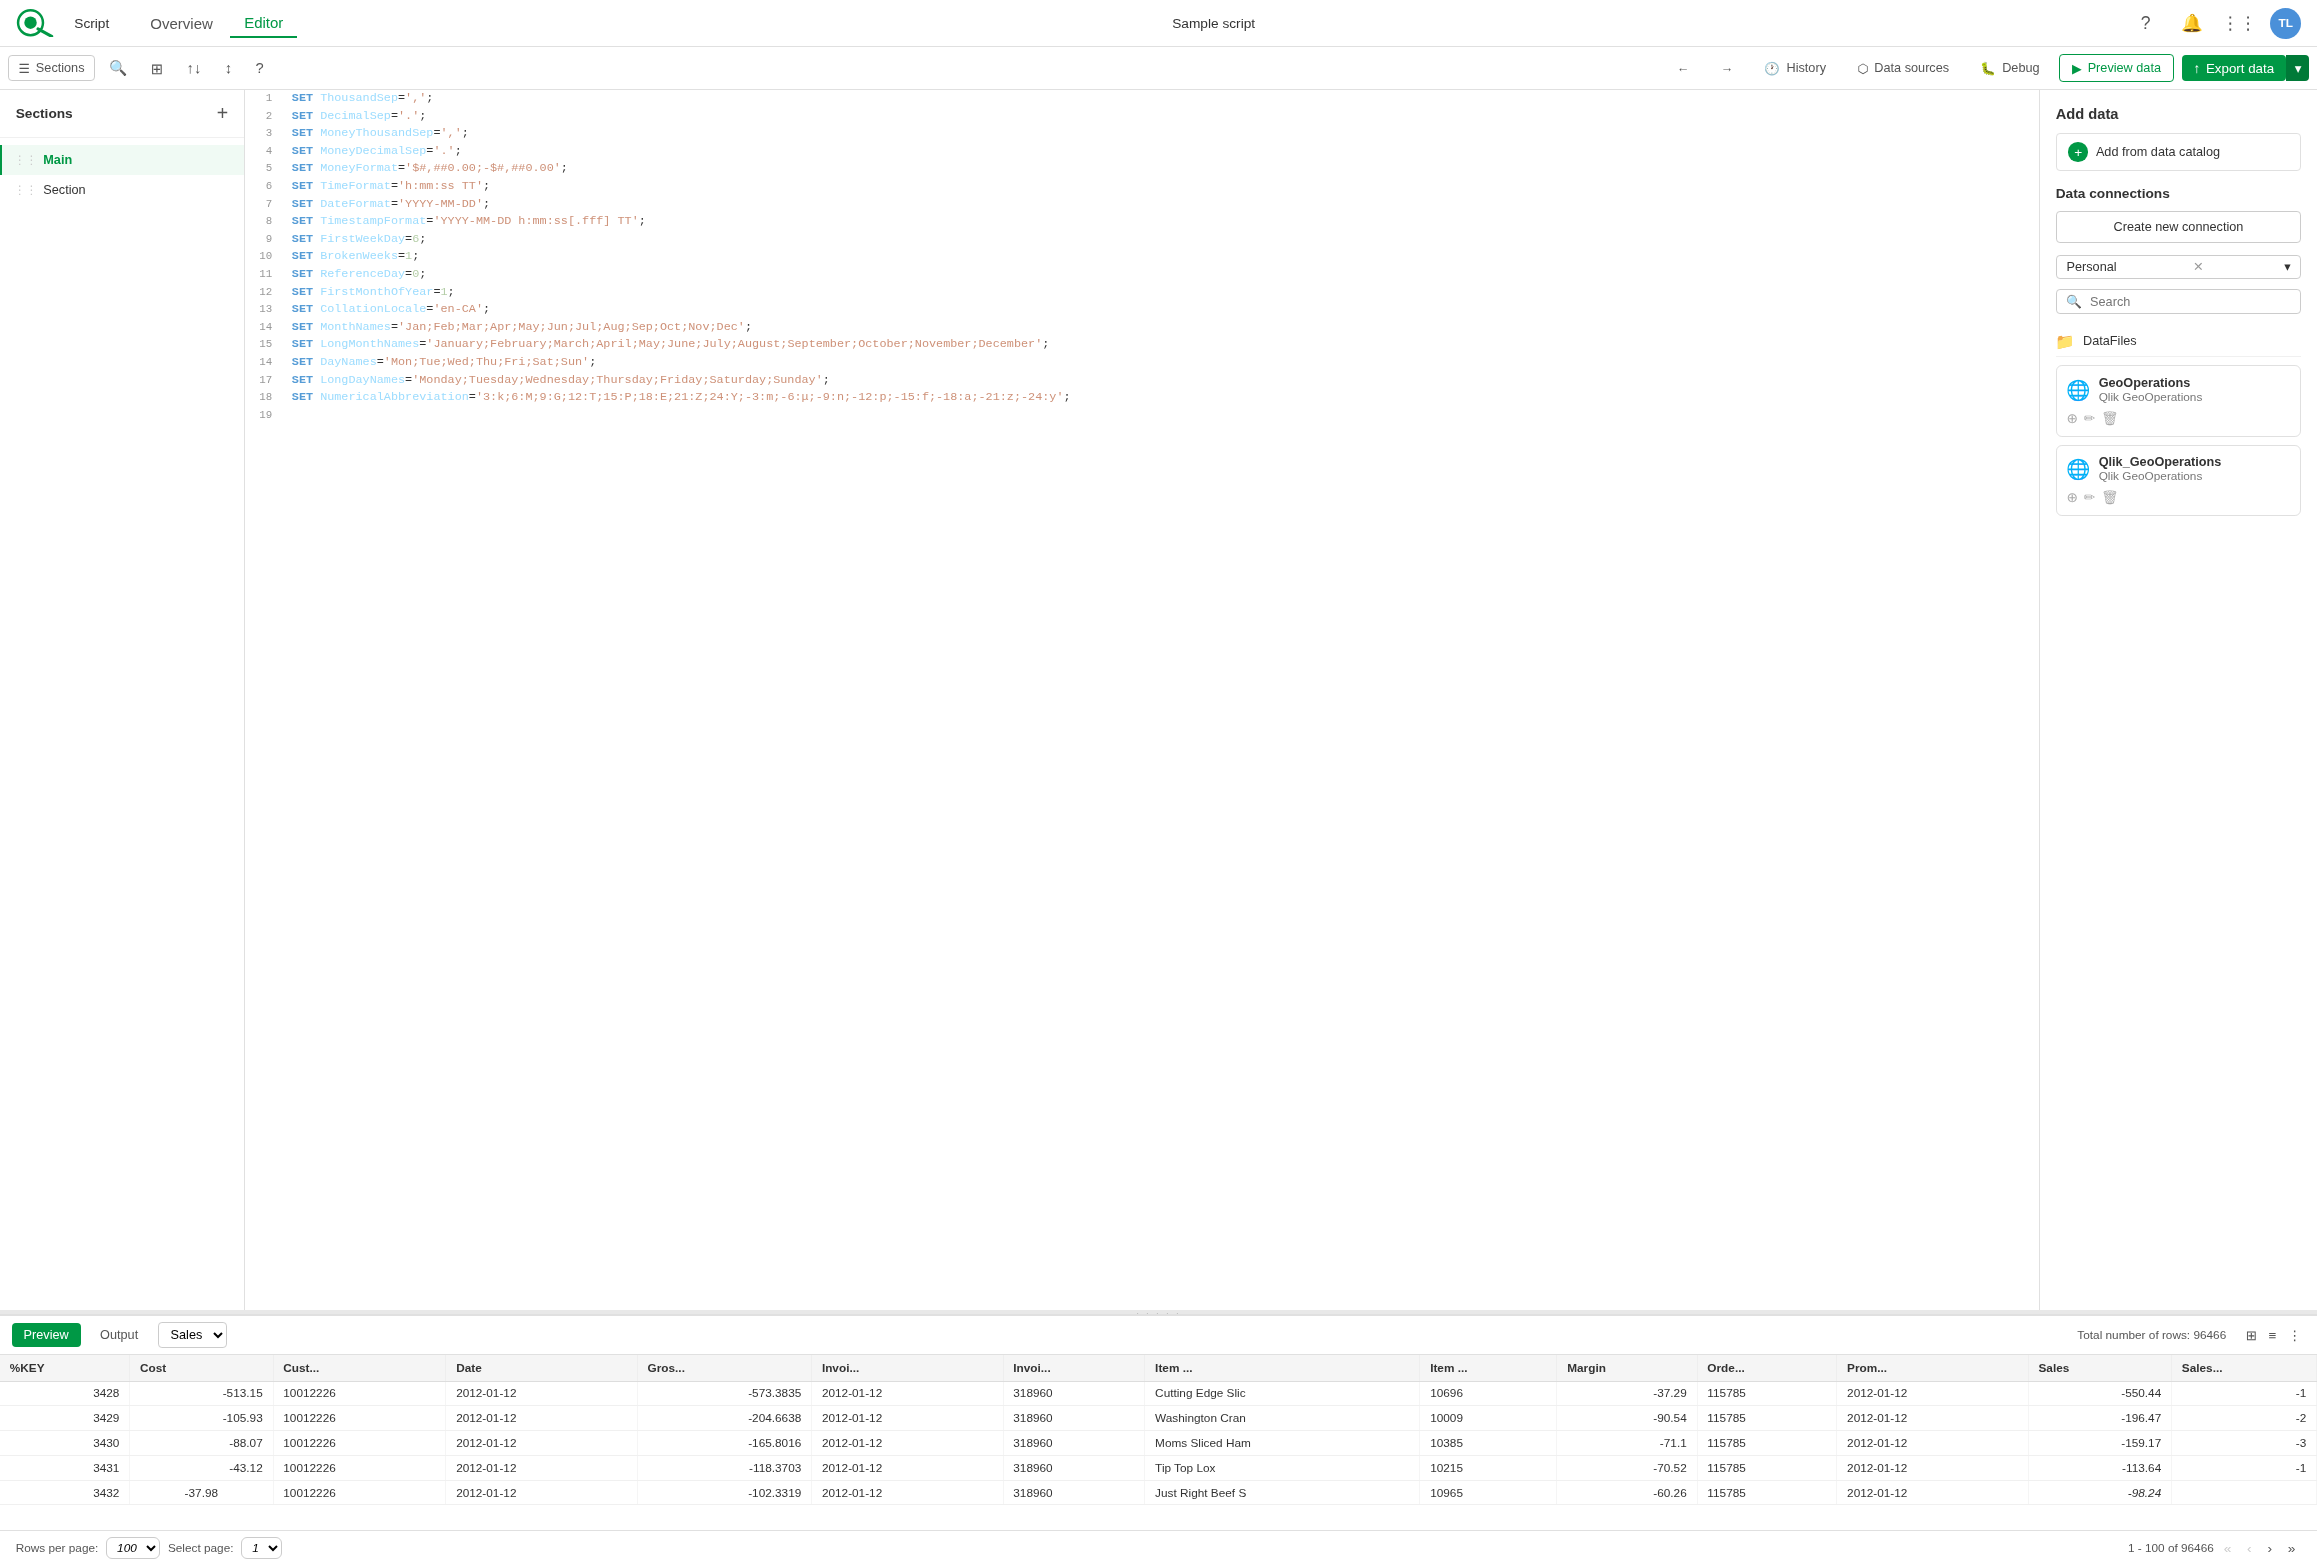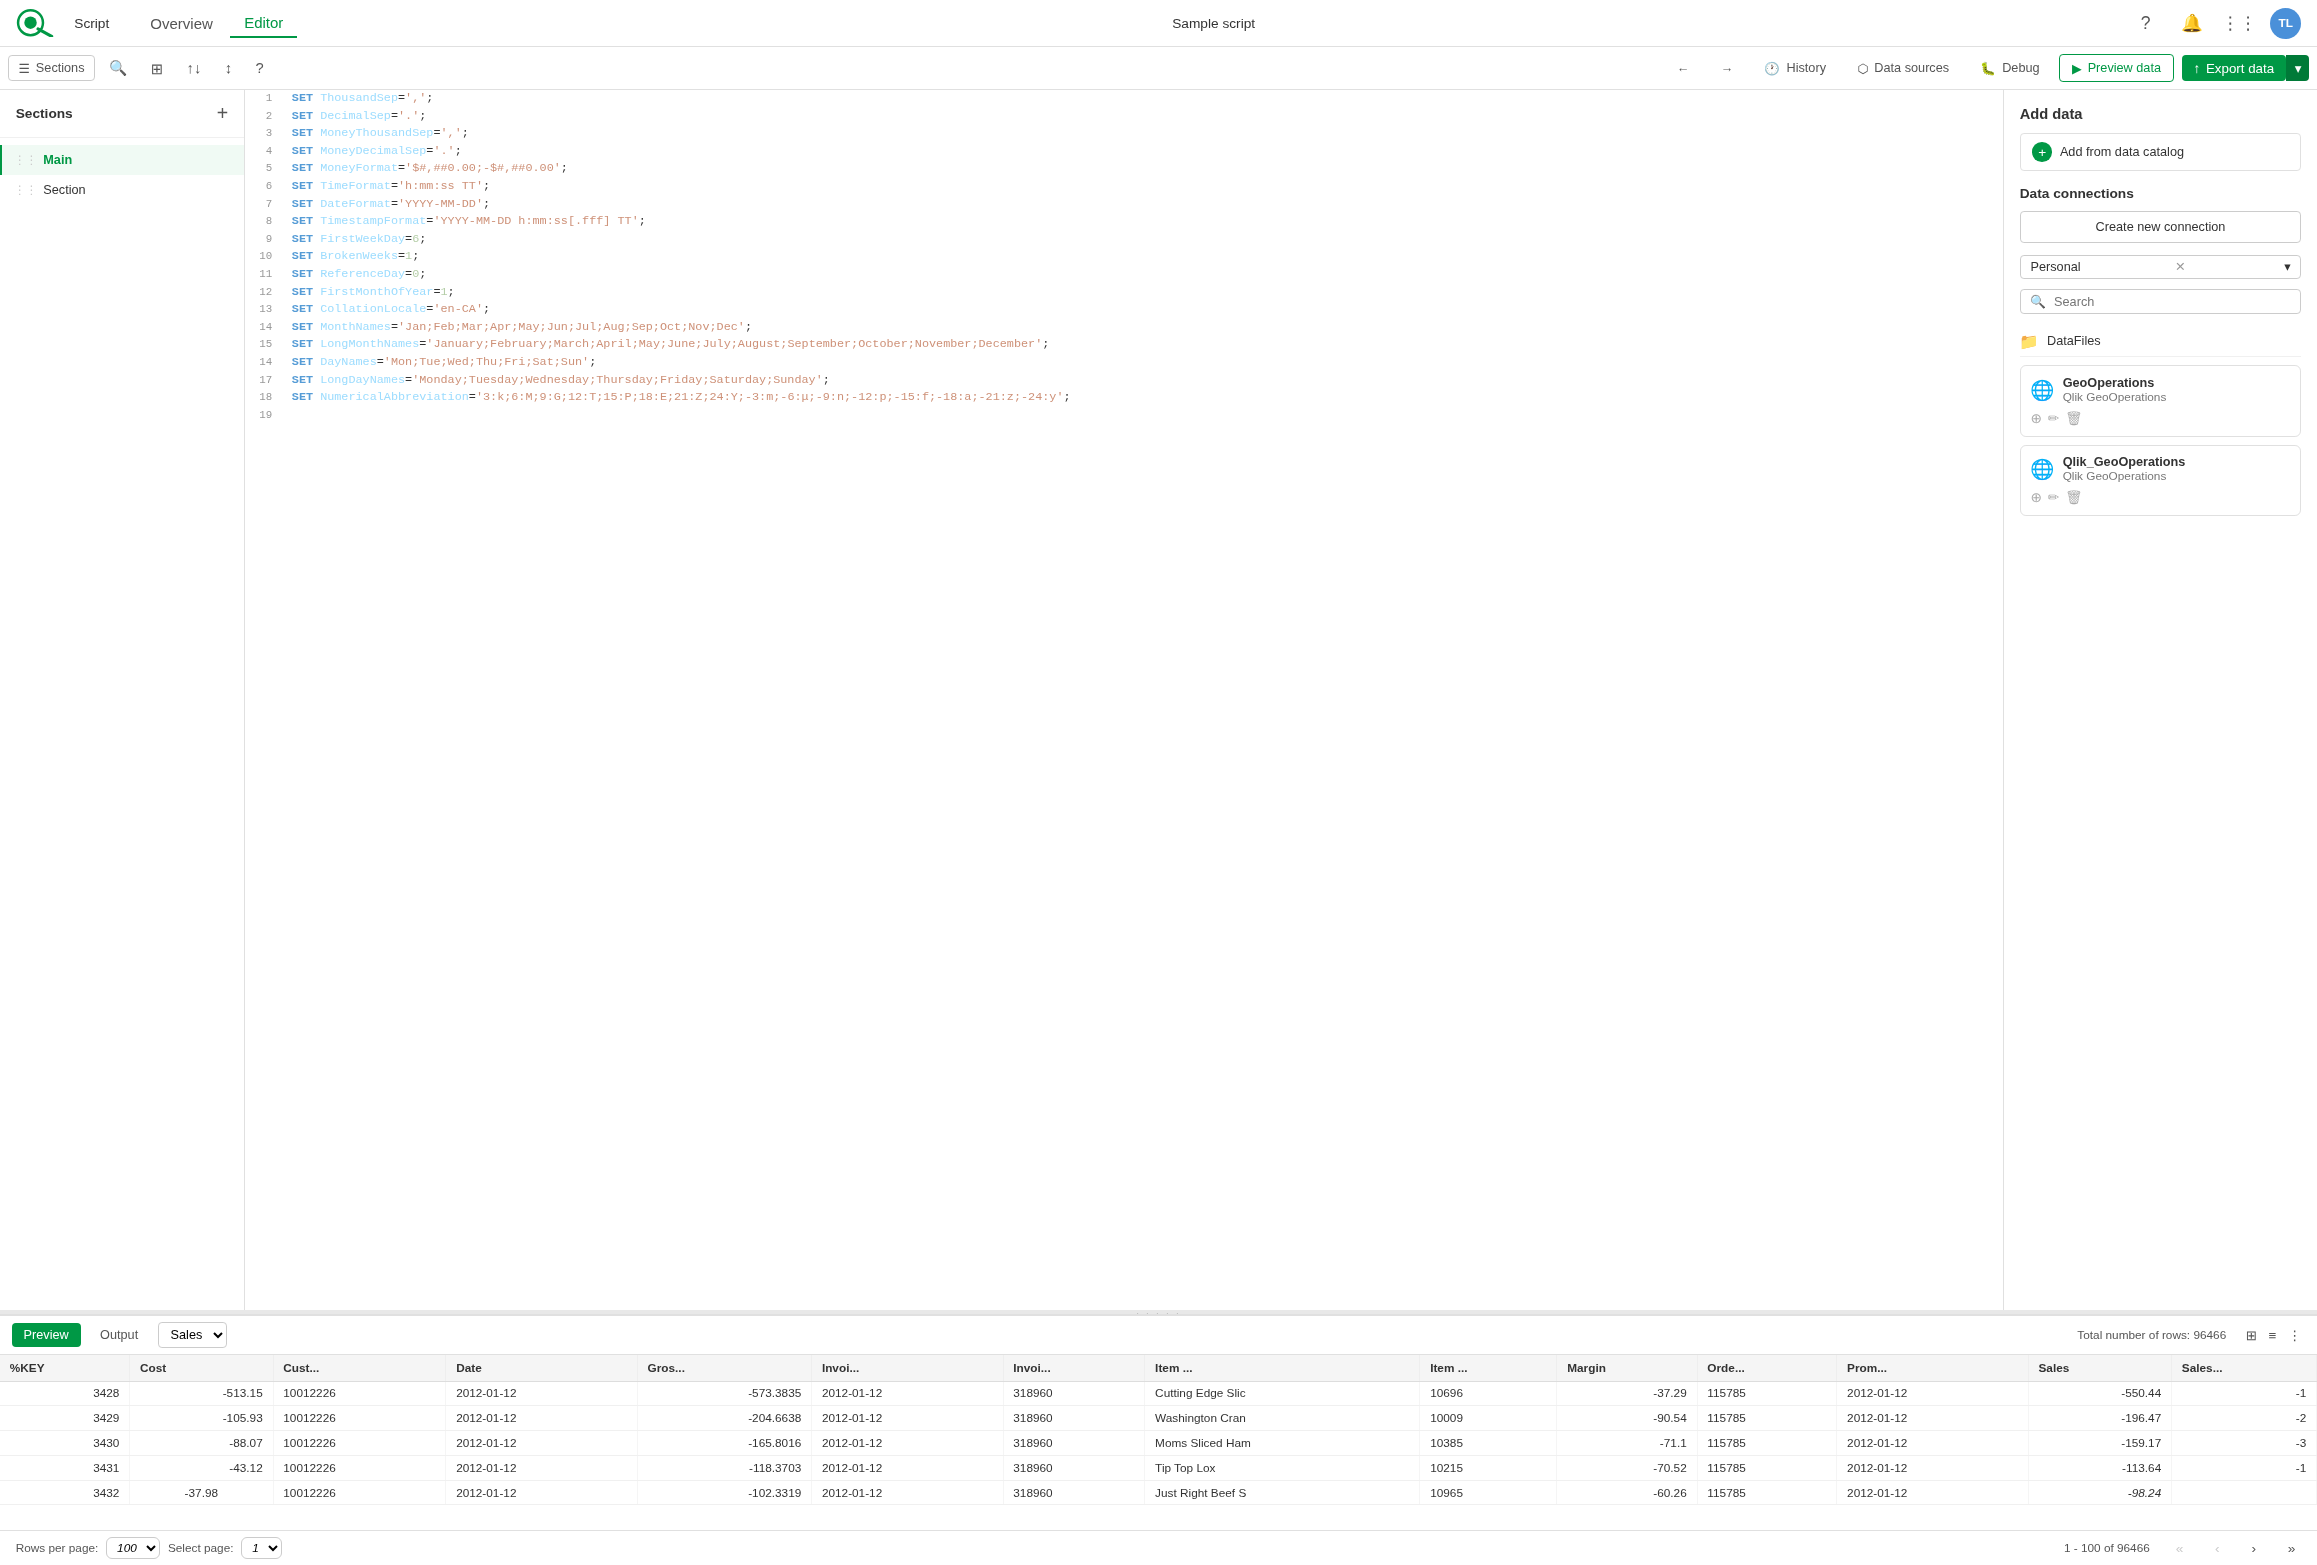--- a/index.html
+++ b/index.html
@@ -45,21 +45,21 @@
     .sidebar-item.active .sidebar-item-label { font-weight: 600; color: #009845; }
 
     
     .editor-area { flex: 1; display: flex; flex-direction: column; overflow: hidden; background: #fff; }
     .code-editor { flex: 1; overflow: auto; font-family: 'Courier New', Courier, monospace; font-size: 11.8px; background: #fff; }
     .code-line { display: flex; min-height: 17.6px; line-height: 17.6px; }
     .line-num { width: 39px; text-align: right; padding-right: 11.8px; color: #999; font-size: 10.8px; user-select: none; flex-shrink: 0; padding-top: 0; }
     .line-content { flex: 1; padding-left: 7.8px; white-space: pre; color: #333; }
 
     
-    .right-panel { width: 314px; background: #fff; border-left: 1px solid #e0e0e0; display: flex; flex-direction: column; flex-shrink: 0; overflow-y: auto; padding: 15.7px; }
+    .right-panel { width: 278px; background: #fff; border-left: 1px solid #e0e0e0; display: flex; flex-direction: column; flex-shrink: 0; overflow-y: auto; padding: 15.7px; }
     .panel-section-title { font-size: 14.7px; font-weight: 600; color: #333; margin-bottom: 11.8px; }
     .add-from-catalog-btn { display: flex; align-items: center; gap: 7.8px; background: none; border: 1px solid #e0e0e0; border-radius: 3.9px; padding: 7.8px 11.8px; cursor: pointer; font-size: 12.7px; color: #333; width: 100%; margin-bottom: 15.7px; }
     .plus-icon { width: 19.6px; height: 19.6px; background: #009845; color: #fff; border-radius: 50%; display: flex; align-items: center; justify-content: center; font-size: 13.7px; flex-shrink: 0; }
     .data-connections-title { font-size: 13.7px; font-weight: 600; color: #333; margin-bottom: 9.8px; }
     .create-conn-btn { width: 100%; border: 1px solid #ccc; background: #fff; border-radius: 3.9px; padding: 7.8px 11.8px; font-size: 12.7px; cursor: pointer; color: #333; margin-bottom: 11.8px; }
     .connection-filter { display: flex; align-items: center; border: 1px solid #ccc; border-radius: 3.9px; padding: 3.9px 9.8px; margin-bottom: 11.8px; gap: 7.8px; }
     .connection-filter input { border: none; outline: none; flex: 1; font-size: 12.7px; }
     .connection-filter-select { display: flex; align-items: center; justify-content: space-between; border: 1px solid #ccc; border-radius: 3.9px; padding: 3.9px 9.8px; margin-bottom: 9.8px; cursor: pointer; font-size: 12.7px; color: #333; }
     .conn-item { border: 1px solid #e0e0e0; border-radius: 5.9px; padding: 9.8px; margin-bottom: 7.8px; }
     .conn-item-header { display: flex; align-items: center; gap: 7.8px; margin-bottom: 3.9px; }
@@ -86,21 +86,21 @@
     .data-table { overflow: auto; flex: 1; }
     table { width: 100%; border-collapse: collapse; font-size: 11.8px; }
     thead { background: #f5f5f5; position: sticky; top: 0; z-index: 1; }
     th { padding: 5.9px 9.8px; text-align: left; border-bottom: 1px solid #ddd; border-right: 1px solid #eee; font-weight: 600; color: #333; white-space: nowrap; font-size: 11.8px; cursor: pointer; }
     td { padding: 4.9px 9.8px; border-bottom: 1px solid #f0f0f0; border-right: 1px solid #f5f5f5; color: #333; white-space: nowrap; font-size: 11.8px; }
 
     
     .pagination { display: flex; align-items: center; justify-content: space-between; padding: 5.9px 15.7px; border-top: 1px solid #e0e0e0; background: #fff; flex-shrink: 0; }
     .pagination-left { display: flex; align-items: center; gap: 7.8px; font-size: 11.8px; color: #555; }
     .pagination-select { border: 1px solid #ccc; border-radius: 6px; padding: 2px 6px; font-size: 11.8px; background: #fff; font-style: italic; }
-    .pagination-right { display: flex; align-items: center; gap: 20px; font-size: 11.8px; color: #555; }
+    .pagination-right { display: flex; align-items: center; gap: 4px; font-size: 11.8px; color: #555; }
     .page-nav-btn { background: none; border: none; cursor: pointer; color: #555; font-size: 13.7px; padding: 2.9px 5.9px; border-radius: 2.9px; }
     .page-nav-btn:disabled { color: #ccc; cursor: default; }
 
     .resize-handle { height: 3.9px; background: #e8e8e8; cursor: row-resize; flex-shrink: 0; display: flex; align-items: center; justify-content: center; }
     .resize-dots { color: #bbb; font-size: 9.8px; letter-spacing: 2px; }
   </style>
 </head>
 <body>
 
 <div class="top-nav">

